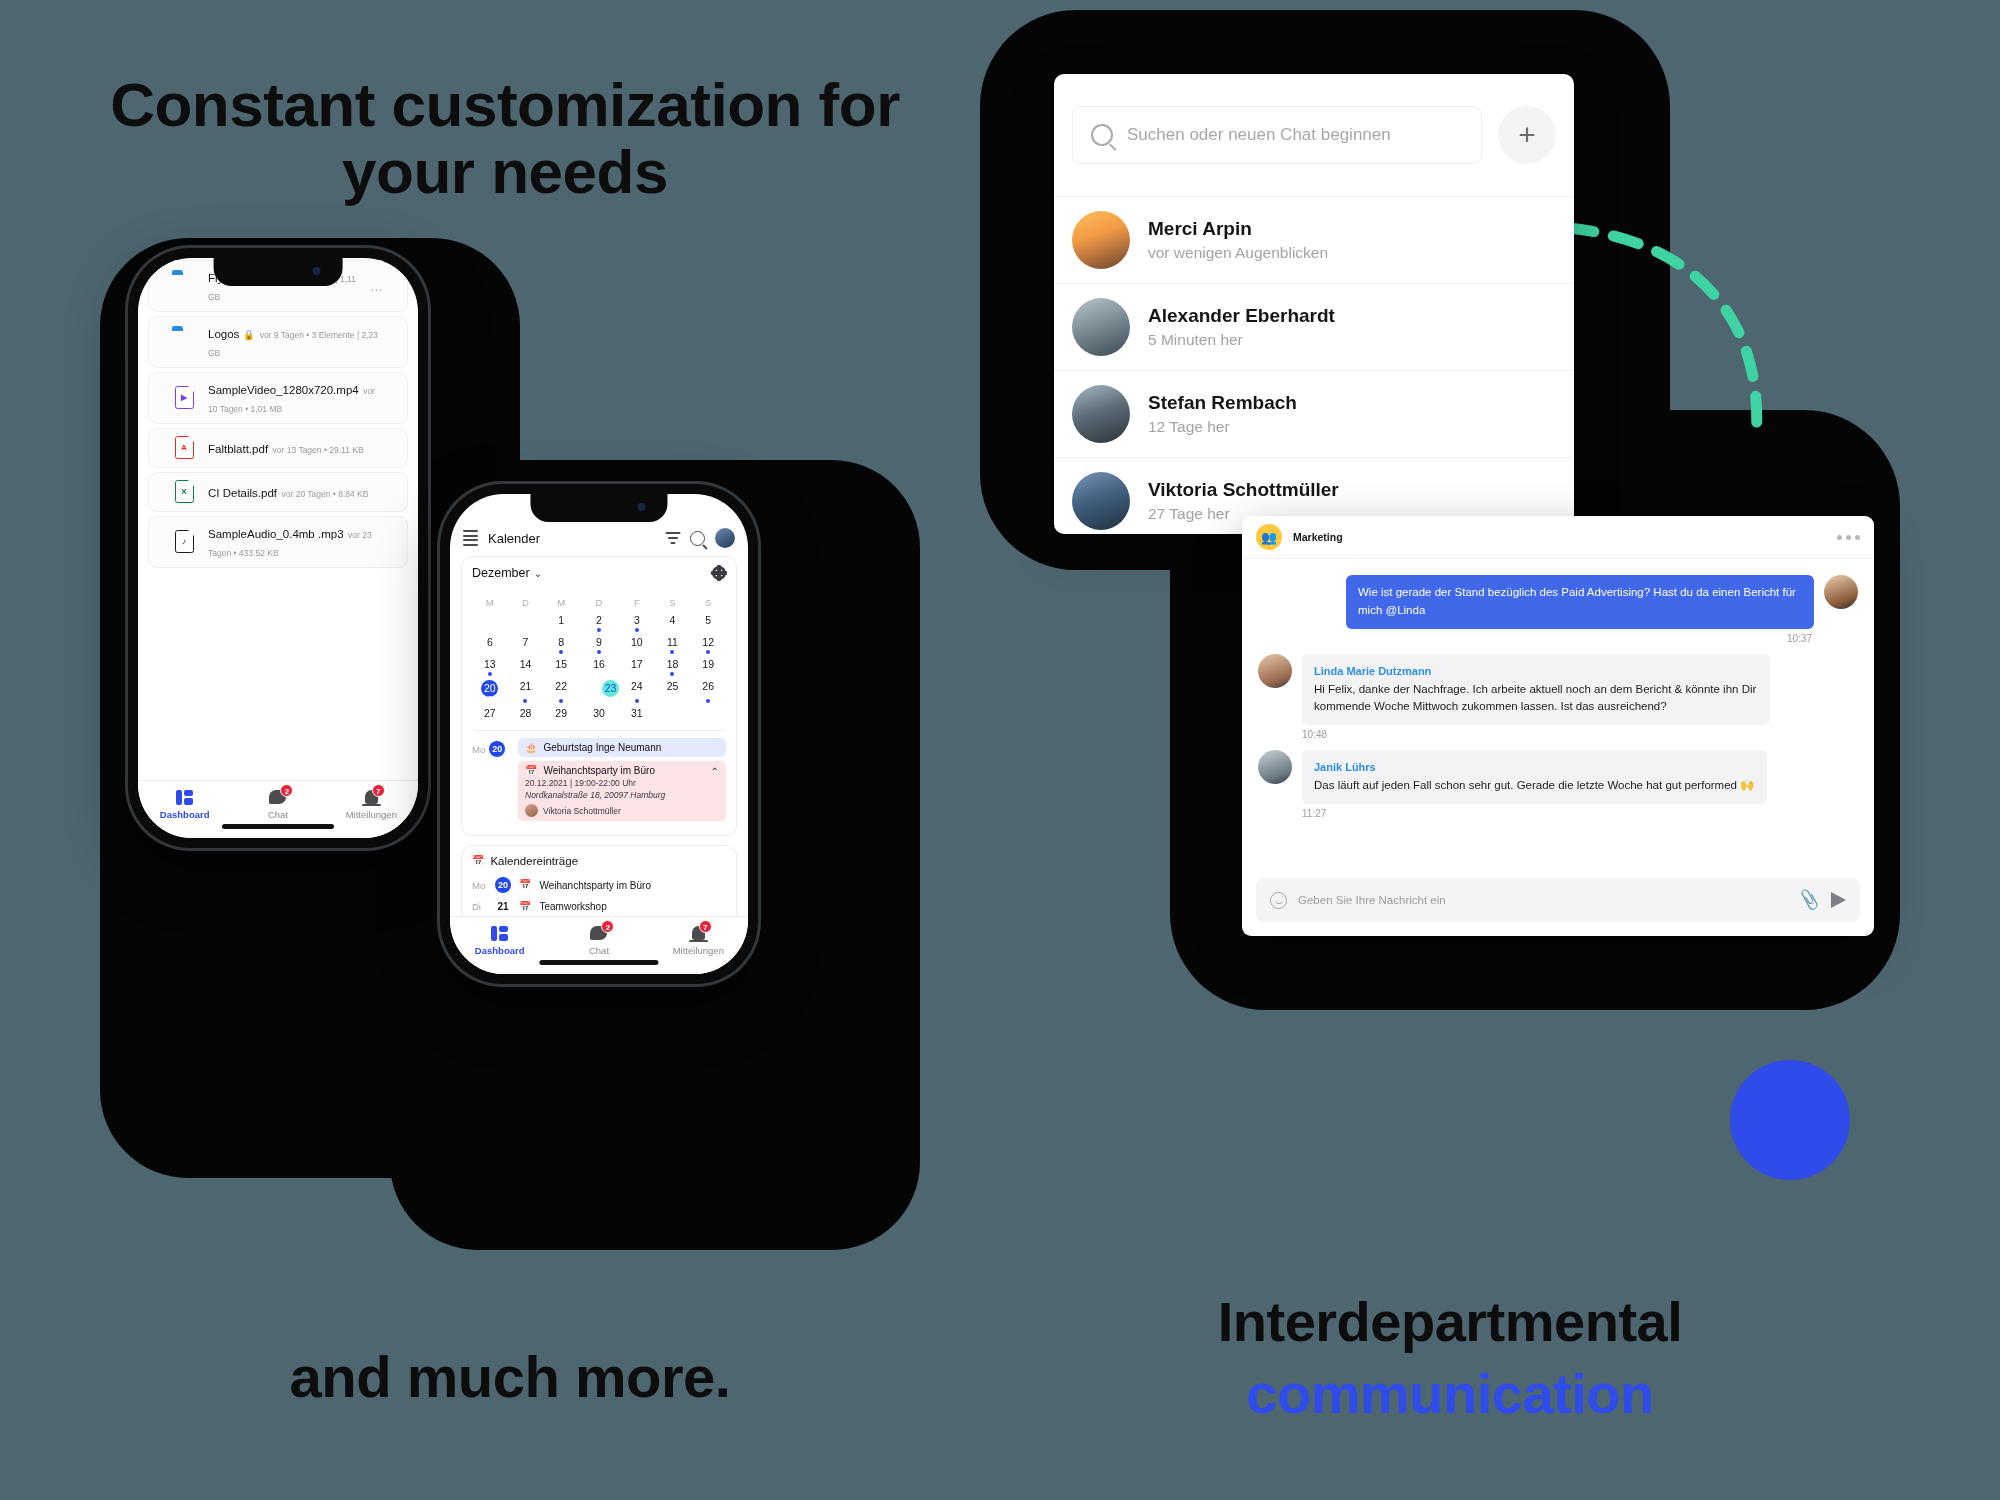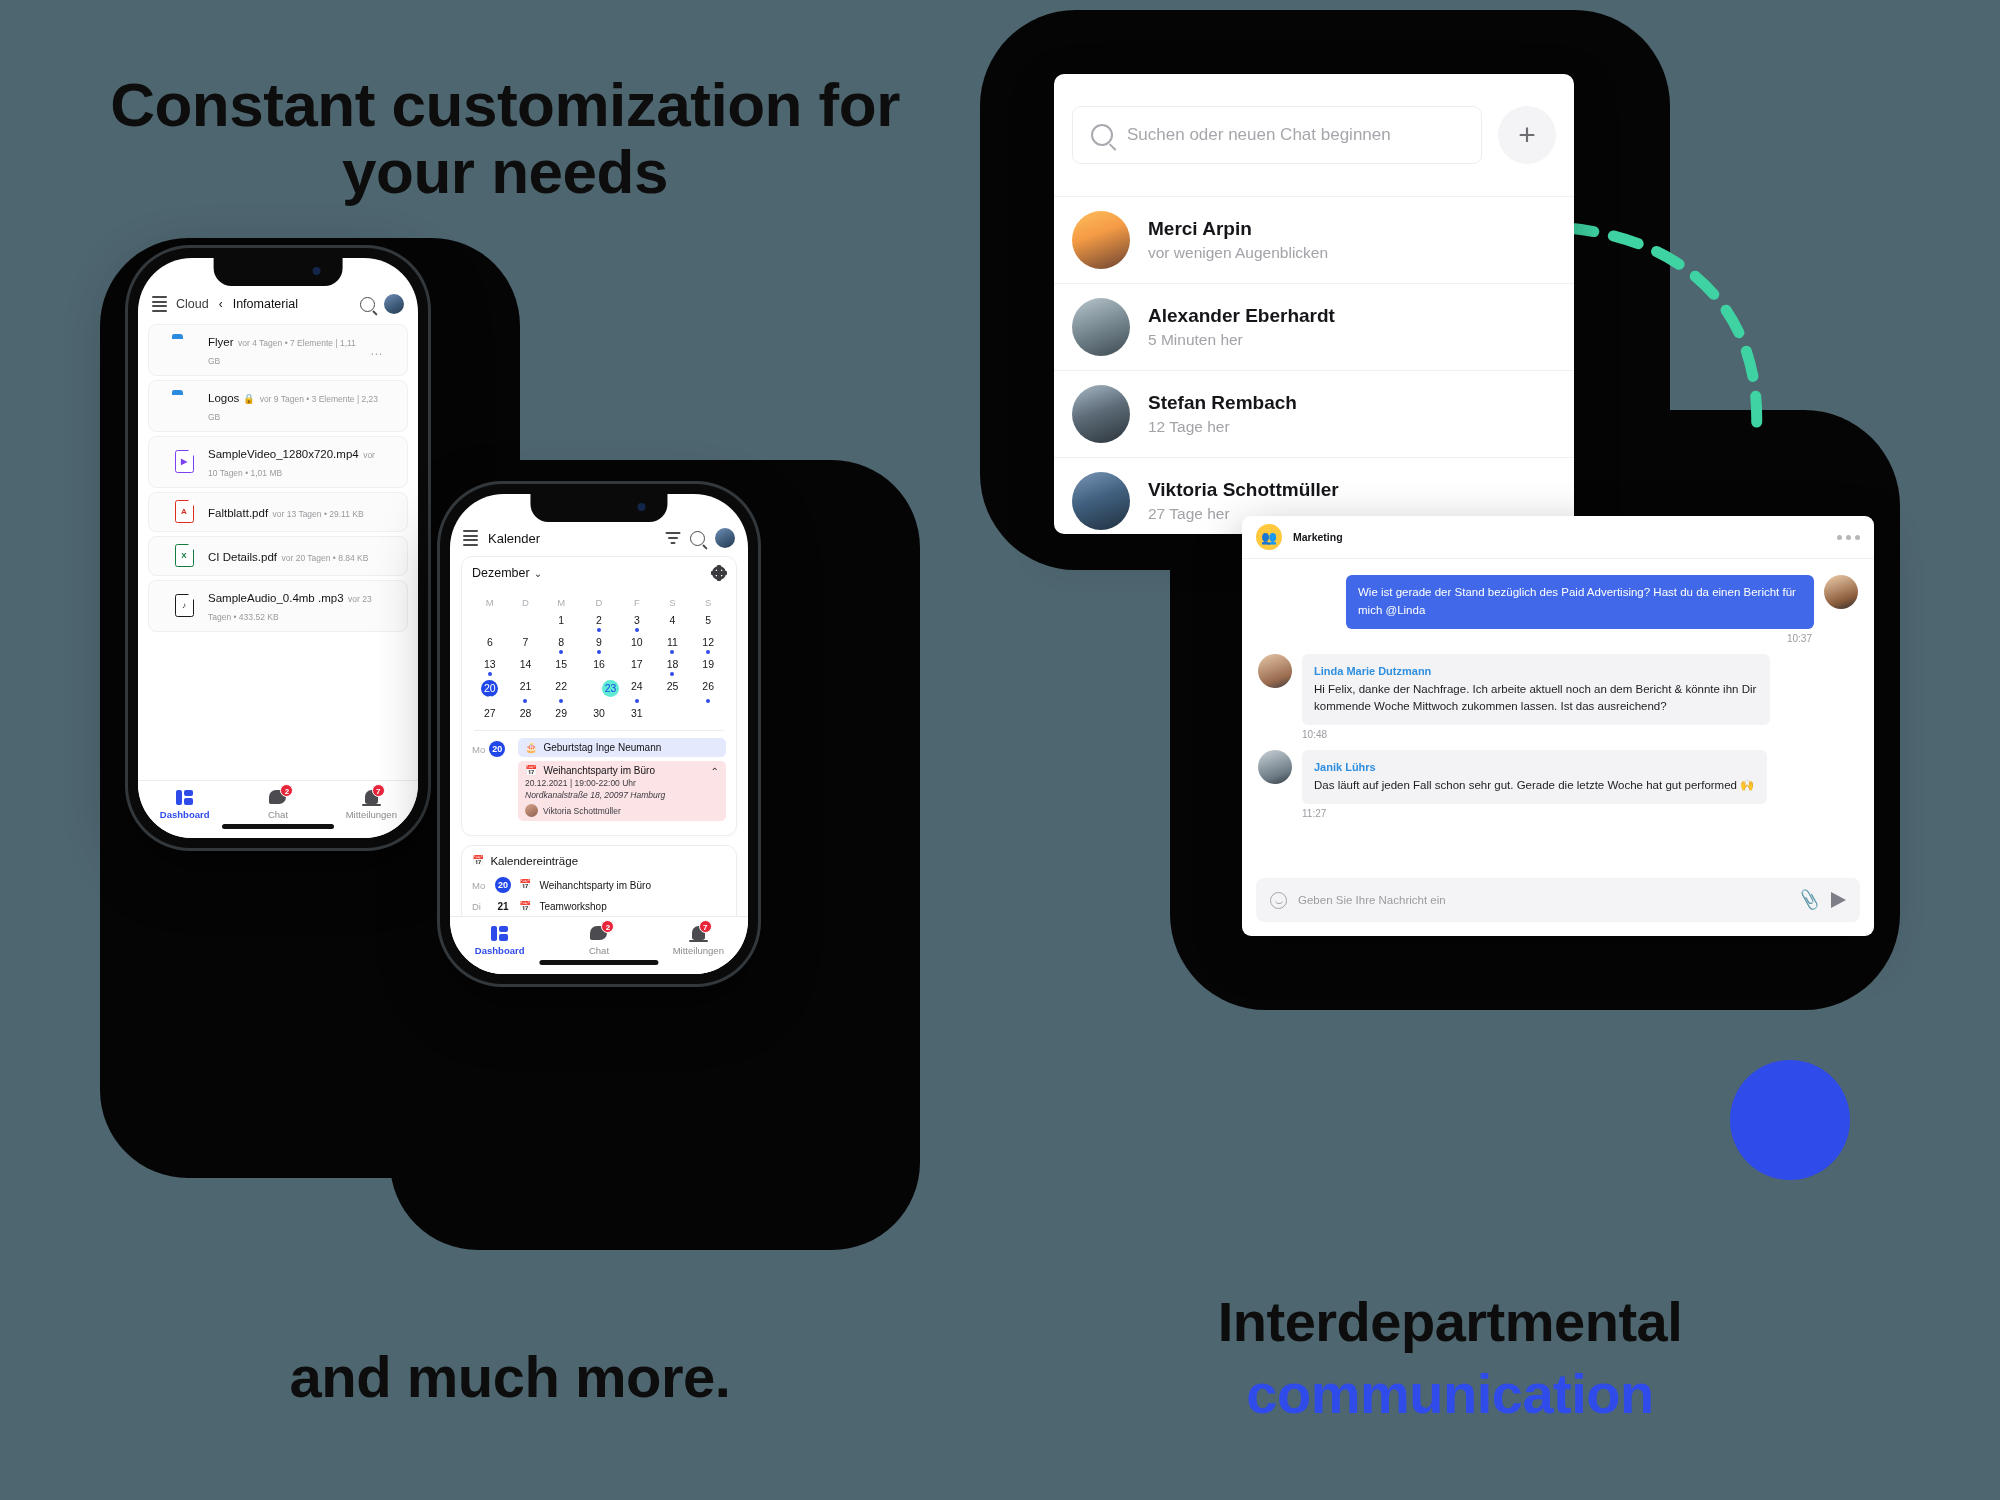--- a/index.html
+++ b/index.html
@@ -363,34 +363,20 @@
     <path d="M8 8 C 130 20, 205 95, 196 218" fill="none" stroke="#3fd3a3" stroke-width="11" stroke-linecap="round" stroke-dasharray="26 20"></path>
   </svg>
   <div id="blue-circle"></div>
 
   <div class="phone" id="phone1">
     <div class="phone-screen">
       <div class="notch">
           <span class="cam"></span>
         </div>
 
-      <div class="p1-topbar">
-        <span class="burger">
-            <i></i>
-            <i></i>
-            <i></i>
-            <i></i>
-          </span>
-        <span class="p1-crumb-root">Cloud</span>
-        <span class="p1-chev">‹</span>
-        <span class="p1-crumb-cur">Infomaterial</span>
-        <span class="p1-spacer"></span>
-        <span class="icon-search"></span>
-        <span class="avatar-sm"></span>
-      </div>
 
       <div class="file-list">
         <div class="file-row">
           <span class="fi"><span class="fi-folder"></span></span>
           <span class="f-meta">
             <span class="f-name">Flyer</span>
             <span class="f-sub">vor 4 Tagen  •  7 Elemente | 1,11 GB</span>
           </span>
           <span class="f-more">…</span>
         </div>

